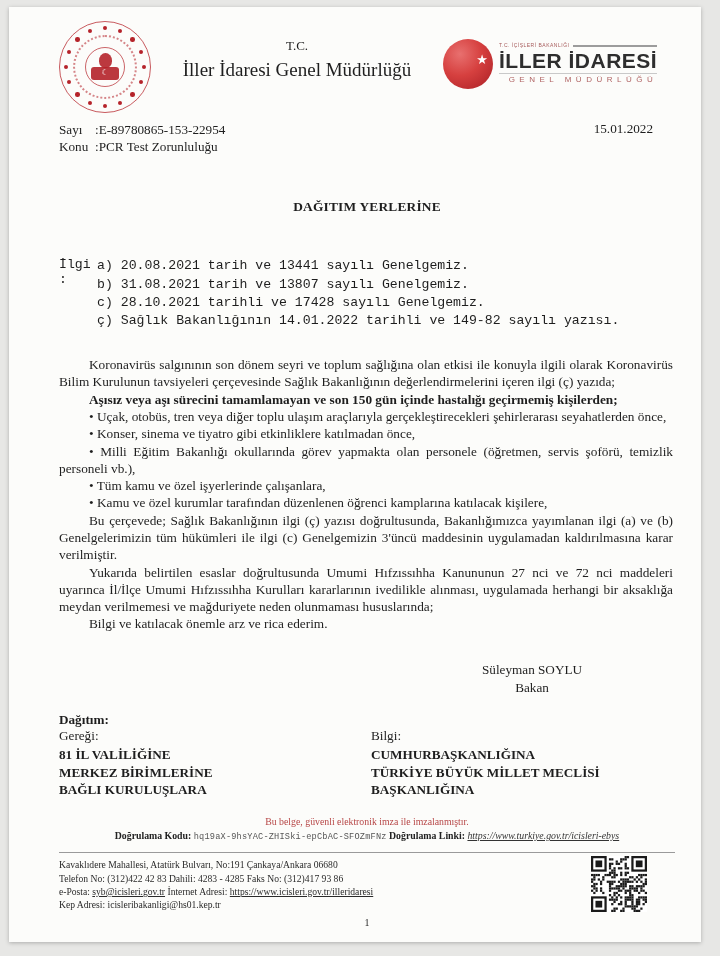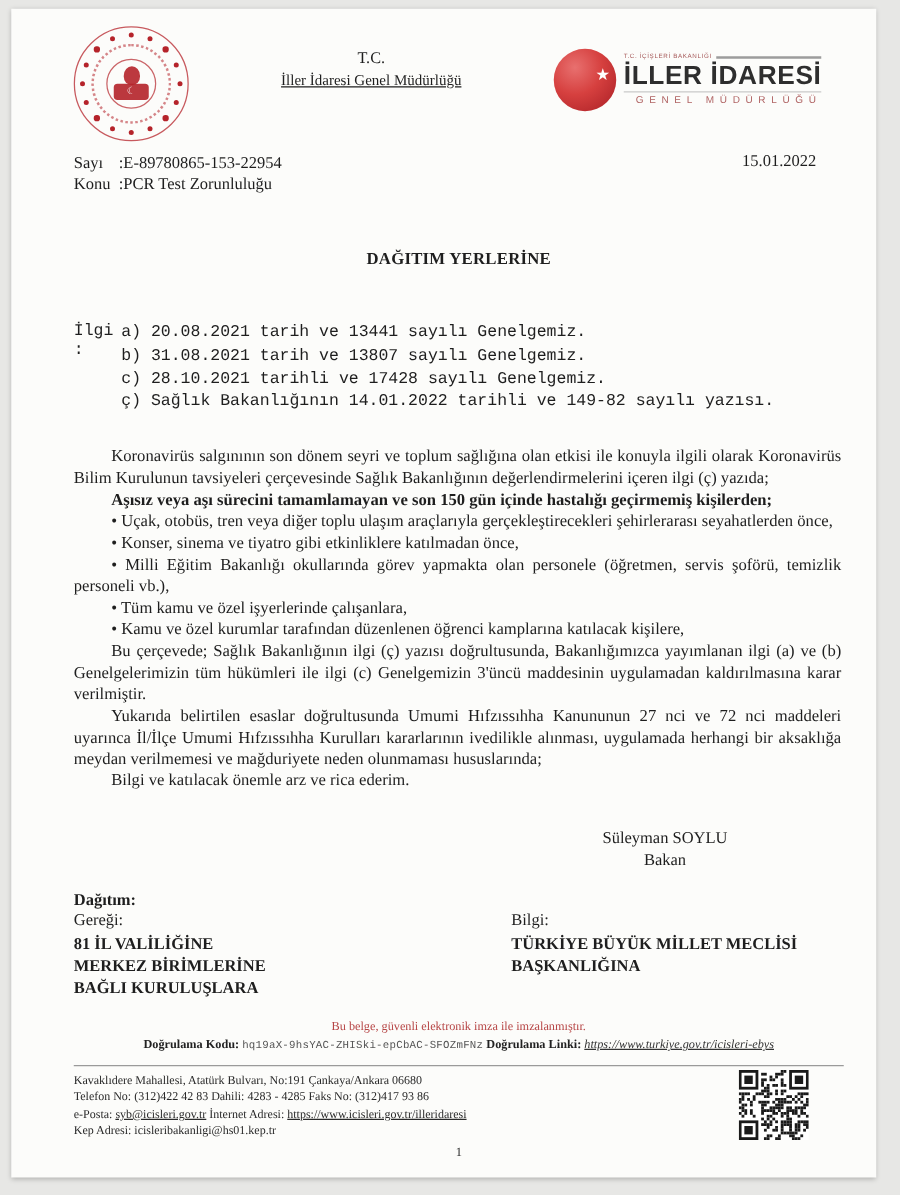--- a/index.html
+++ b/index.html
@@ -26,21 +26,21 @@
   .seal .ring-inner { position:absolute; inset:26px; border:1.2px solid rgba(181,35,42,.7); border-radius:50%; }
   .seal .dot { position:absolute; width:4.5px; height:4.5px; background:#b5232a; border-radius:50%; }
   .emblem-top { position:absolute; left:50%; top:32px; width:13px; height:15px; margin-left:-6.5px;
     background:#b5232a; border-radius:50% 50% 45% 45%; opacity:.9; }
   .emblem-band { position:absolute; left:50%; top:46px; width:28px; height:13px; margin-left:-14px;
     background:#b5232a; border-radius:3px; opacity:.9; color:#fff; font-size:8px; line-height:12px; text-align:center; }
 
   .header-center { flex:1; text-align:center; padding-top:18px; line-height:1.45; }
   .hc-tc { font-size:13px; }
   .hc-ministry { font-size:13.5px; letter-spacing:.2px; }
-  .hc-dept { font-size:12px;text-decoration:underline; }
+  .hc-dept { font-size:19px; }
 
   .logo { flex:0 0 232px; display:flex; align-items:center; gap:6px; padding-top:20px; }
   .logo-sphere {
     width:50px; height:50px; border-radius:50%; position:relative; flex:0 0 50px;
     background:radial-gradient(circle at 34% 30%, #e8706f 0%, #d6403f 45%, #a81e24 100%);
   }
   .logo-sphere .star { position:absolute; right:5px; top:13px; color:#fff; font-size:13px; }
   .logo-textblock { line-height:1.1; }
   .logo-top { display:flex; align-items:center; gap:4px; }
   .logo-top-txt { font-family:"Liberation Sans", sans-serif; font-size:5px; letter-spacing:.5px; color:#a65a5a; white-space:nowrap; }
@@ -69,21 +69,21 @@
   .para { text-indent:30px; }
   .bold { font-weight:bold; }
   .bu { font-weight:bold; text-decoration:underline; }
 
   
   .signature { width:190px; margin:28px 48px 0 auto; text-align:center; font-size:13.2px; line-height:1.35; }
 
   
   .distribution { margin-top:16px; font-size:13.2px; }
   .dist-heading { margin-bottom:0;font-weight:bold; }
-  .dist-cols { display:flex;gap:38px; }
+  .dist-cols { display:flex; }
   .dist-col-left { width:312px; flex:0 0 312px; }
   .dist-col-label { margin-bottom:2px; }
   .dist-item { font-weight:bold; line-height:1.32; }
 
   
   .verify { margin-top:16px; text-align:center; line-height:1.5; }
   .esign { color:#b64545; font-size:9.8px; }
   .vline { font-size:9.8px; color:#222; }
   .vcode { font-family:"Liberation Mono", monospace; font-size:8.6px; color:#555; letter-spacing:.2px; }
   .vlink { font-style:italic; text-decoration:underline; color:#333; }
@@ -198,20 +198,21 @@
           <div class="dist-col-label">Gereği:</div>
           <div>
               <div class="dist-item">81 İL VALİLİĞİNE</div>
               <div class="dist-item">MERKEZ BİRİMLERİNE</div>
               <div class="dist-item">BAĞLI KURULUŞLARA</div>
             </div>
         </div>
         <div class="dist-col-right">
           <div class="dist-col-label">Bilgi:</div>
           <div>
+              <div class="dist-item">CUMHURBAŞKANLIĞINA</div>
               <div class="dist-item">TÜRKİYE BÜYÜK MİLLET MECLİSİ</div>
               <div class="dist-item">BAŞKANLIĞINA</div>
             </div>
         </div>
       </div>
     </div>
 
     <div class="verify">
       <div class="esign">Bu belge, güvenli elektronik imza ile imzalanmıştır.</div>
       <div class="vline">

